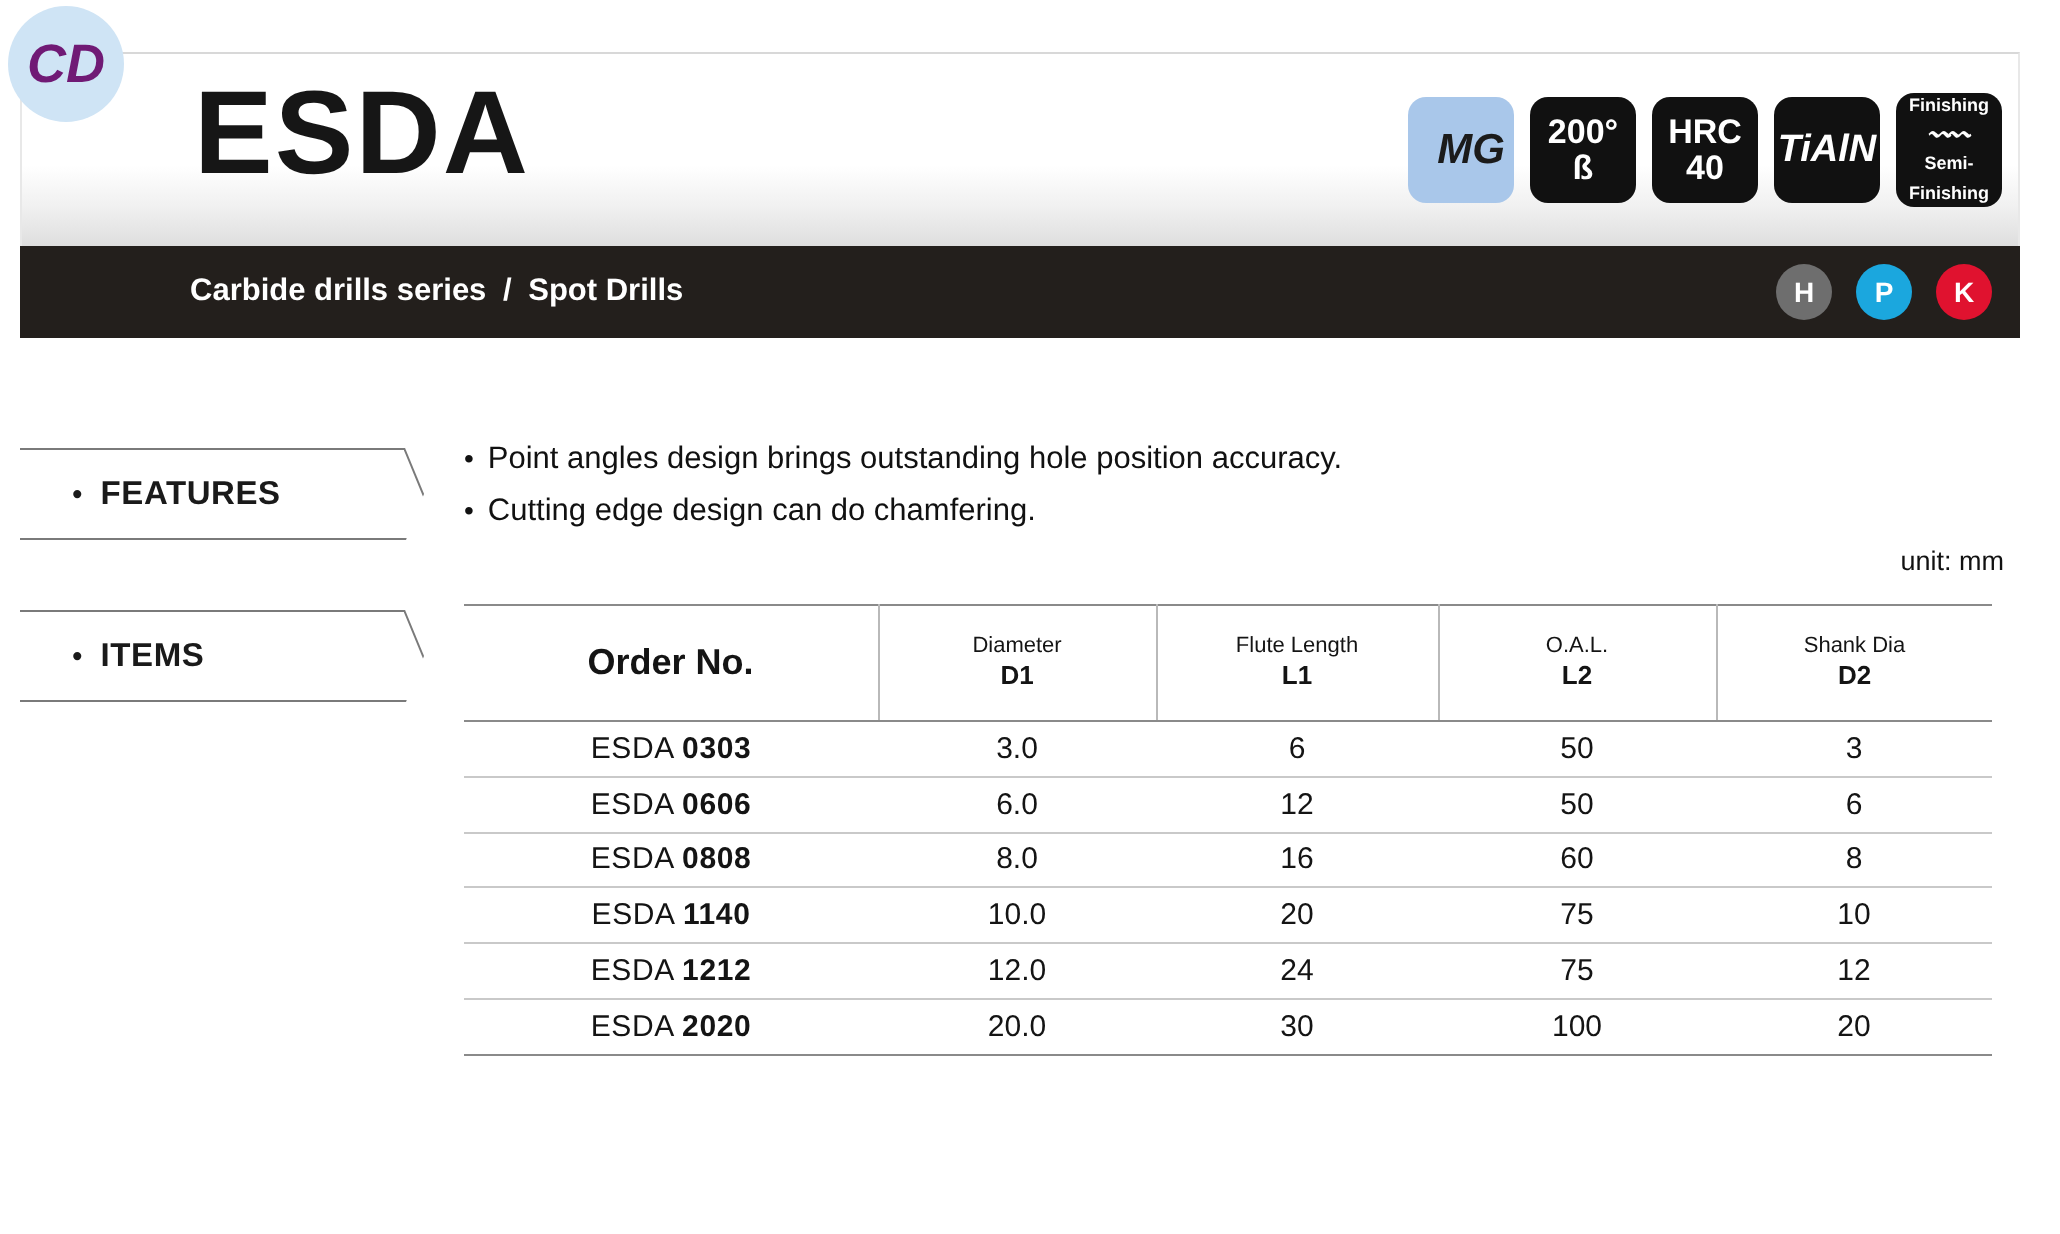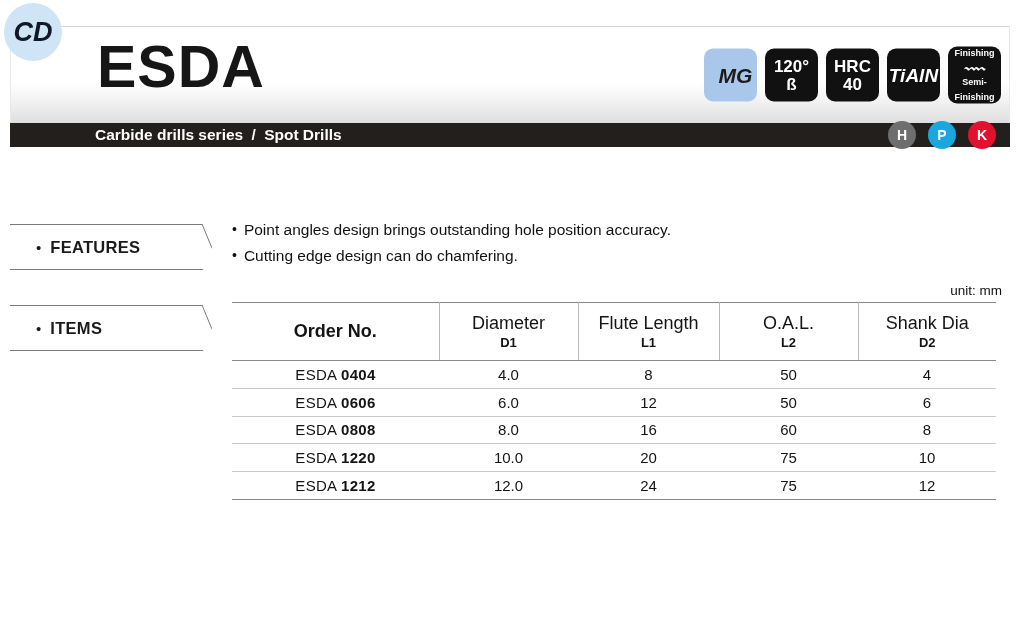--- a/index.html
+++ b/index.html
@@ -27,21 +27,21 @@
     background: #cfe4f5;
     display: flex;
     align-items: center;
     justify-content: center;
     z-index: 5;
   }
   .cd-badge span {
     font-style: italic;
     font-weight: bold;
     font-size: 27px;
-    color: #0f172a;
+    color: #701a75;
     letter-spacing: 0px;
   }
 
   
   .header-wrap {
     position: absolute;
     left: 10px;
     top: 26px;
     width: 1000px;
   }
@@ -122,21 +122,21 @@
   }
   .icon-box.finishing .fl2 {
     font-size: 9px;
     font-weight: bold;
     line-height: 1.0;
   }
 
   
   .header-bar {
     position: relative;
-    height: 24px;
+    height: 46px;
     background: #231f1c;
     display: flex;
     align-items: center;
   }
   .header-bar .subtitle {
     margin-left: 85px;
     color: #ffffff;
     font-size: 15.5px;
     font-weight: bold;
   }
@@ -231,21 +231,21 @@
   .features-list .feat .b {
     margin-right: 7px;
     font-size: 14px;
     line-height: 1.6;
   }
 
   
   .unit {
     position: absolute;
     right: 28px;
-    top: 283px;
+    top: 273px;
     font-size: 13.5px;
     color: #111;
   }
 
   
   .table-wrap {
     position: absolute;
     left: 232px;
     top: 302px;
     width: 764px;
@@ -268,21 +268,21 @@
     border-right: 1px solid #b9b9b9;
     padding: 0;
   }
   table.spec thead th:last-child { border-right: none; }
   table.spec thead th.order {
     border-right: 1px solid #b9b9b9;
     font-size: 18px;
     font-weight: bold;
   }
   .th-top {
-    font-size: 18px;
+    font-size: 11px;
     font-weight: normal;
     line-height: 1.25;
   }
   .th-bot {
     font-size: 13px;
     font-weight: bold;
     line-height: 1.25;
   }
   table.spec tbody td {
     height: 26.8px;
@@ -309,21 +309,21 @@
 
 <div class="header-wrap">
   <div class="header-top">
     <div class="series-title">ESDA</div>
 
     <div class="icon-strip">
       <div class="icon-box mg">
         <div class="l1">MG</div>
       </div>
       <div class="icon-box">
-        <div class="l1">120°</div>
+        <div class="l1">200°</div>
         <div class="l2">ß</div>
       </div>
       <div class="icon-box">
         <div class="l1">HRC</div>
         <div class="l2">40</div>
       </div>
       <div class="icon-box tialn">
         <div class="l1">TiAlN</div>
       </div>
       <div class="icon-box finishing">
@@ -409,49 +409,56 @@
           <div class="th-bot">L2</div>
         </th>
         <th>
           <div class="th-top">Shank Dia</div>
           <div class="th-bot">D2</div>
         </th>
       </tr>
     </thead>
     <tbody>
       <tr>
-        <td class="order-cell"><span class="pre">ESDA </span><span class="code">0404</span></td>
-        <td class="val">4.0</td>
-        <td class="val">8</td>
+        <td class="order-cell"><span class="pre">ESDA </span><span class="code">0303</span></td>
+        <td class="val">3.0</td>
+        <td class="val">6</td>
         <td class="val">50</td>
-        <td class="val">4</td>
+        <td class="val">3</td>
       </tr>
       <tr>
         <td class="order-cell"><span class="pre">ESDA </span><span class="code">0606</span></td>
         <td class="val">6.0</td>
         <td class="val">12</td>
         <td class="val">50</td>
         <td class="val">6</td>
       </tr>
       <tr>
         <td class="order-cell"><span class="pre">ESDA </span><span class="code">0808</span></td>
         <td class="val">8.0</td>
         <td class="val">16</td>
         <td class="val">60</td>
         <td class="val">8</td>
       </tr>
       <tr>
-        <td class="order-cell"><span class="pre">ESDA </span><span class="code">1220</span></td>
+        <td class="order-cell"><span class="pre">ESDA </span><span class="code">1140</span></td>
         <td class="val">10.0</td>
         <td class="val">20</td>
         <td class="val">75</td>
         <td class="val">10</td>
       </tr>
       <tr>
         <td class="order-cell"><span class="pre">ESDA </span><span class="code">1212</span></td>
         <td class="val">12.0</td>
         <td class="val">24</td>
         <td class="val">75</td>
         <td class="val">12</td>
       </tr>
+      <tr>
+        <td class="order-cell"><span class="pre">ESDA </span><span class="code">2020</span></td>
+        <td class="val">20.0</td>
+        <td class="val">30</td>
+        <td class="val">100</td>
+        <td class="val">20</td>
+      </tr>
     </tbody>
   </table>
 </div>
 
 </body></html>

